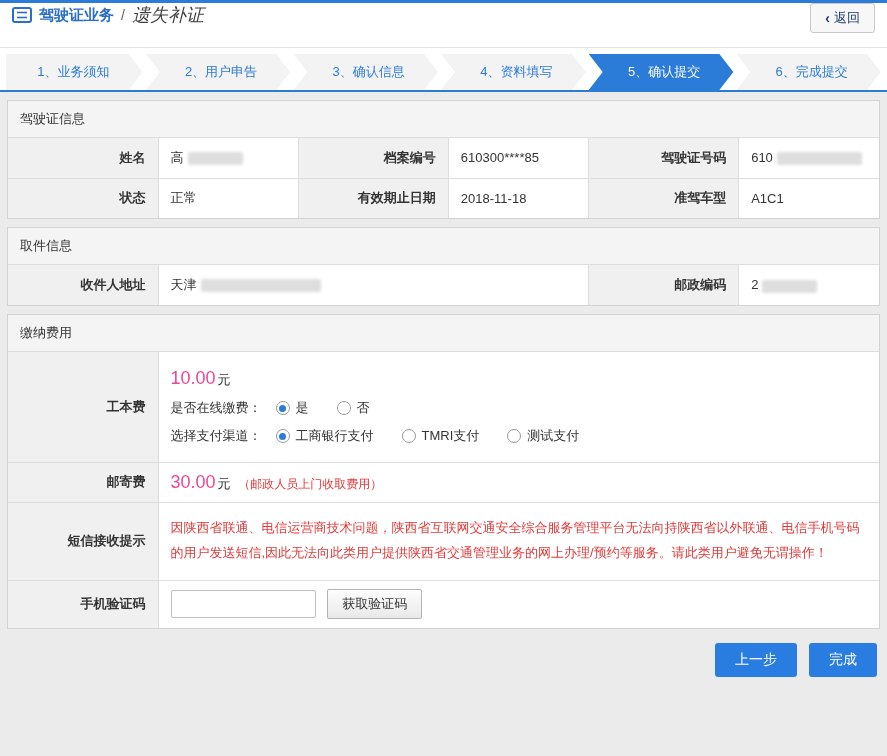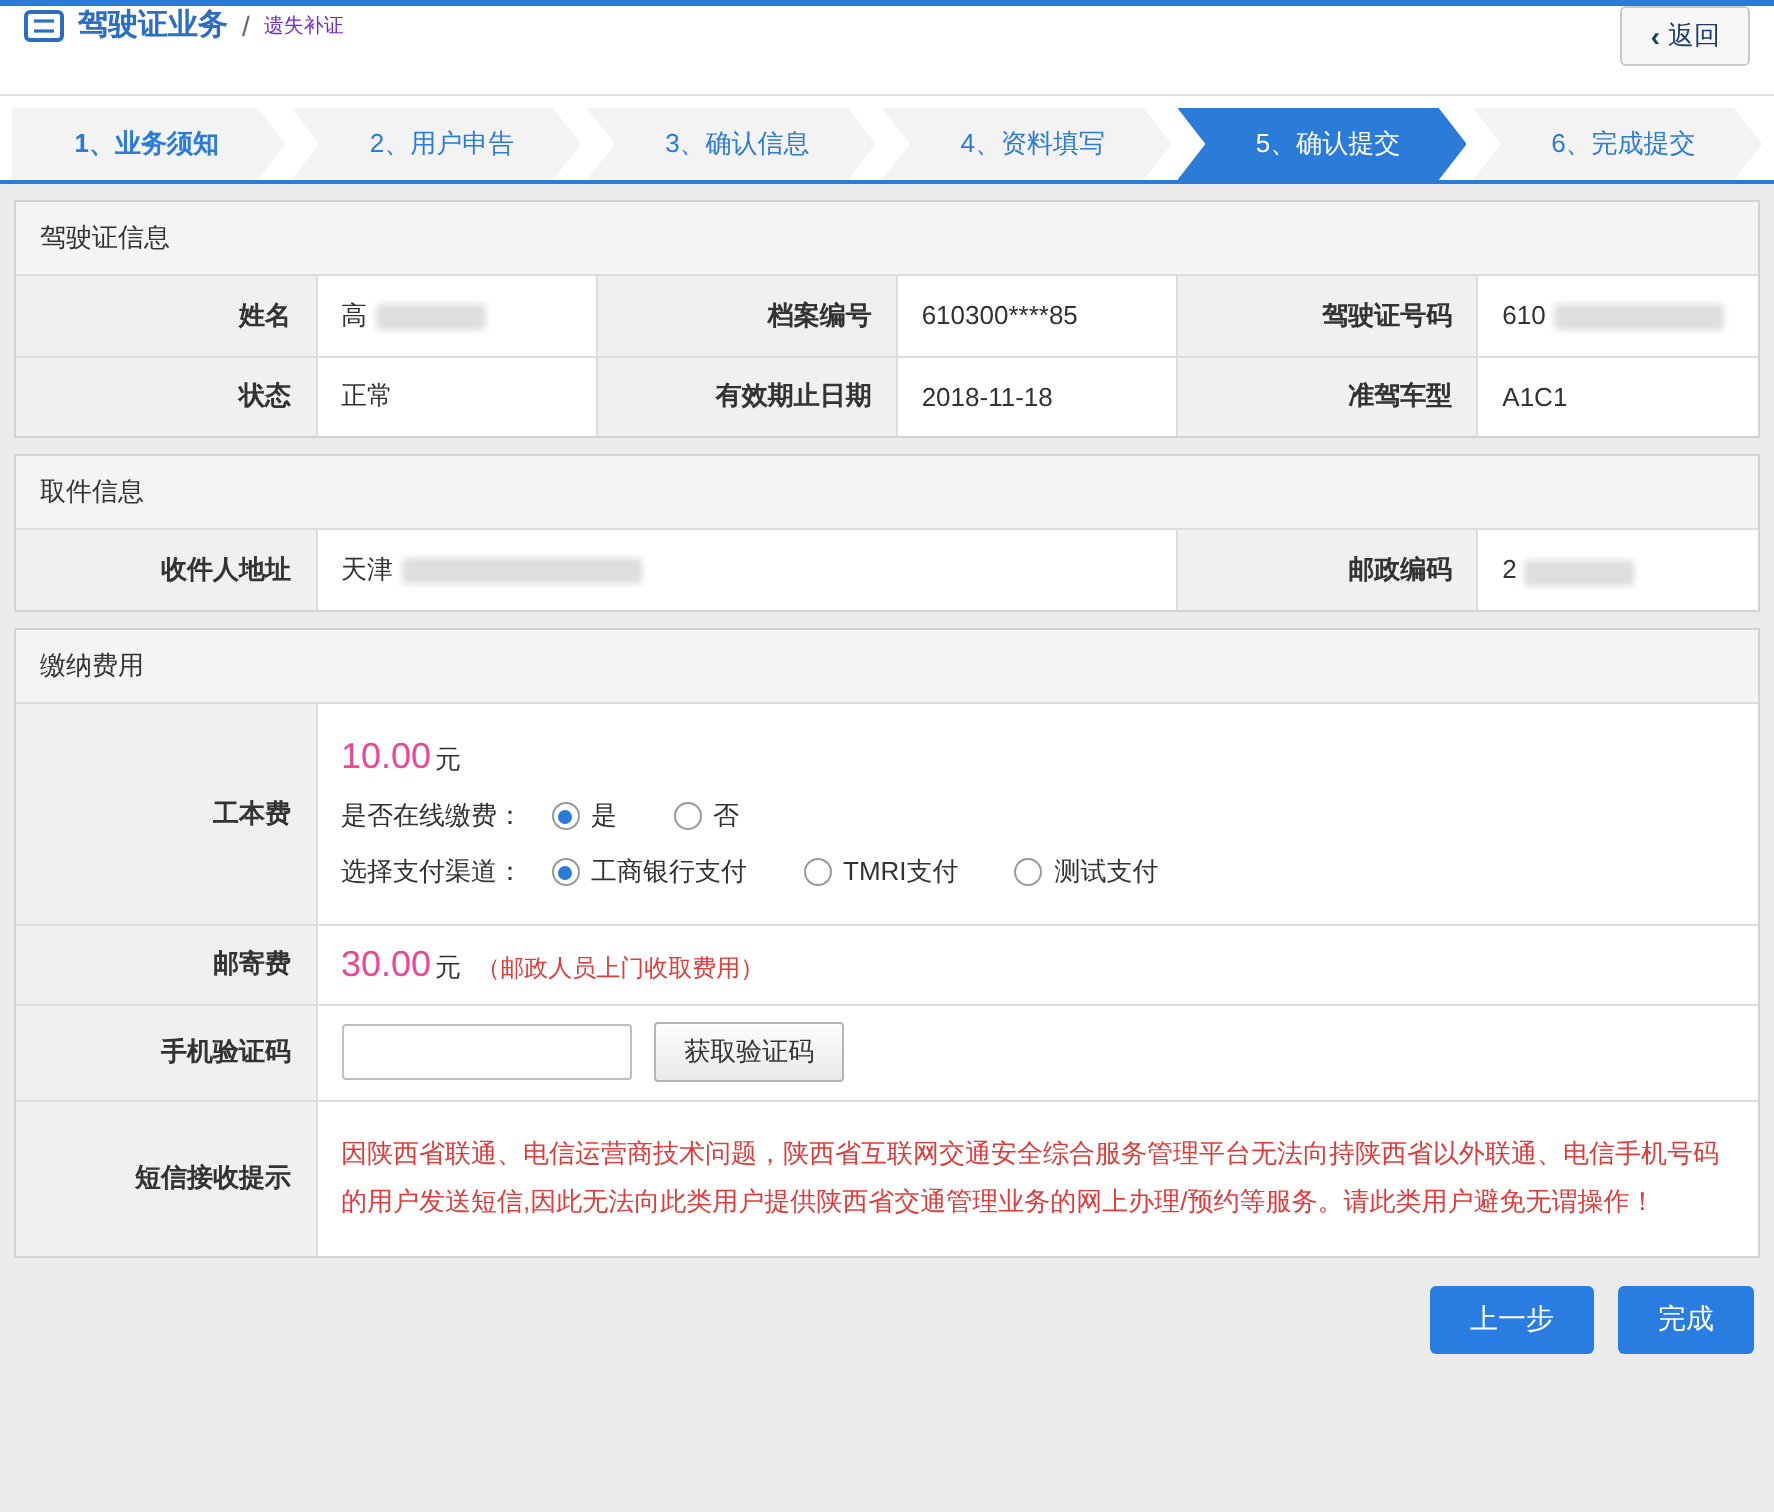--- a/index.html
+++ b/index.html
@@ -12,40 +12,40 @@
 
   
   .header {
     background:#fff; height:45px; display:flex; align-items:flex-start;
     justify-content:space-between; padding:0 12px; border-bottom:1px solid #e2e2e2;
   }
   .header-left { display:flex; align-items:center; gap:7px; }
   .doc-icon { display:inline-flex; align-items:center; }
   .page-title { color:#2b6fc4; font-size:15px; font-weight:bold; }
   .crumb-sep { color:#666; font-size:14px; }
-  .crumb-cur { color:#6d28d9; font-size:10px; }
+  .crumb-cur { color:#404040; font-size:18px;font-style:italic; }
   .back-btn {
     display:inline-flex; align-items:center; gap:4px; cursor:pointer;
     background:#f7f7f7; border:1px solid #c9c9c9; border-radius:3px;
     padding:5px 14px; font-size:13px; color:#1d3c6e; font-family:inherit;
   }
   .back-btn .chev { font-size:14px; font-weight:bold; line-height:1; }
 
   
   .steps {
     background:#fff; display:flex; padding:6px 6px 0 6px; gap:3px;
     border-bottom:2px solid #2b7bd8; height:44px; align-items:stretch;
   }
   .step {
     flex:1; display:flex; align-items:center; justify-content:center;
     background:#f3f3f3; color:#2b7bd8; font-size:13px; cursor:pointer;
     clip-path:polygon(0 0, calc(100% - 14px) 0, 100% 50%, calc(100% - 14px) 100%, 0 100%, 14px 50%);
     padding:0 10px 0 16px;
   }
-  .step.first { clip-path:polygon(0 0, calc(100% - 14px) 0, 100% 50%, calc(100% - 14px) 100%, 0 100%); padding-left:8px;font-weight:bold; }
+  .step.first { clip-path:polygon(0 0, calc(100% - 14px) 0, 100% 50%, calc(100% - 14px) 100%, 0 100%); padding-left:8px; }
   .step.active { background:#2b7bd8; color:#fff; }
 
   
   .panel { background:#fff; border:1px solid #d3d3d3; margin:8px 7px 0 7px; }
   .panel-title {
     background:#f4f4f4; border-bottom:1px solid #ddd; font-weight:normal;
     padding:9px 12px; font-size:13px; color:#333;
   }
   table.info { width:100%; border-collapse:collapse; table-layout:fixed; }
   table.info td { border:1px solid #ddd; height:40px; padding:6px 12px; font-size:13px; }
@@ -244,30 +244,30 @@
       </td>
     </tr>
     <tr>
       <td class="lbl">邮寄费</td>
       <td class="val">
         <span class="amount">30.00</span><span class="unit">元</span>
         <span class="fee-note">（邮政人员上门收取费用）</span>
       </td>
     </tr>
     <tr>
+      <td class="lbl" style="height:78px;">短信接收提示</td>
+      <td class="val">
+        <div class="sms-text">因陕西省联通、电信运营商技术问题，陕西省互联网交通安全综合服务管理平台无法向持陕西省以外联通、电信手机号码的用户发送短信,因此无法向此类用户提供陕西省交通管理业务的网上办理/预约等服务。请此类用户避免无谓操作！</div>
+      </td>
+    </tr>
+    <tr>
       <td class="lbl" style="height:48px;">手机验证码</td>
       <td class="val">
         <input type="text" class="captcha-input" value="" style="">
         <button class="captcha-btn">获取验证码</button>
-      </td>
-    </tr>
-    <tr>
-      <td class="lbl" style="height:78px;">短信接收提示</td>
-      <td class="val">
-        <div class="sms-text">因陕西省联通、电信运营商技术问题，陕西省互联网交通安全综合服务管理平台无法向持陕西省以外联通、电信手机号码的用户发送短信,因此无法向此类用户提供陕西省交通管理业务的网上办理/预约等服务。请此类用户避免无谓操作！</div>
       </td>
     </tr>
   </tbody>
     </table>
 </section>
 
 <div class="actions">
   <button class="btn-primary">上一步</button>
   <button class="btn-primary">完成</button>
 </div>

